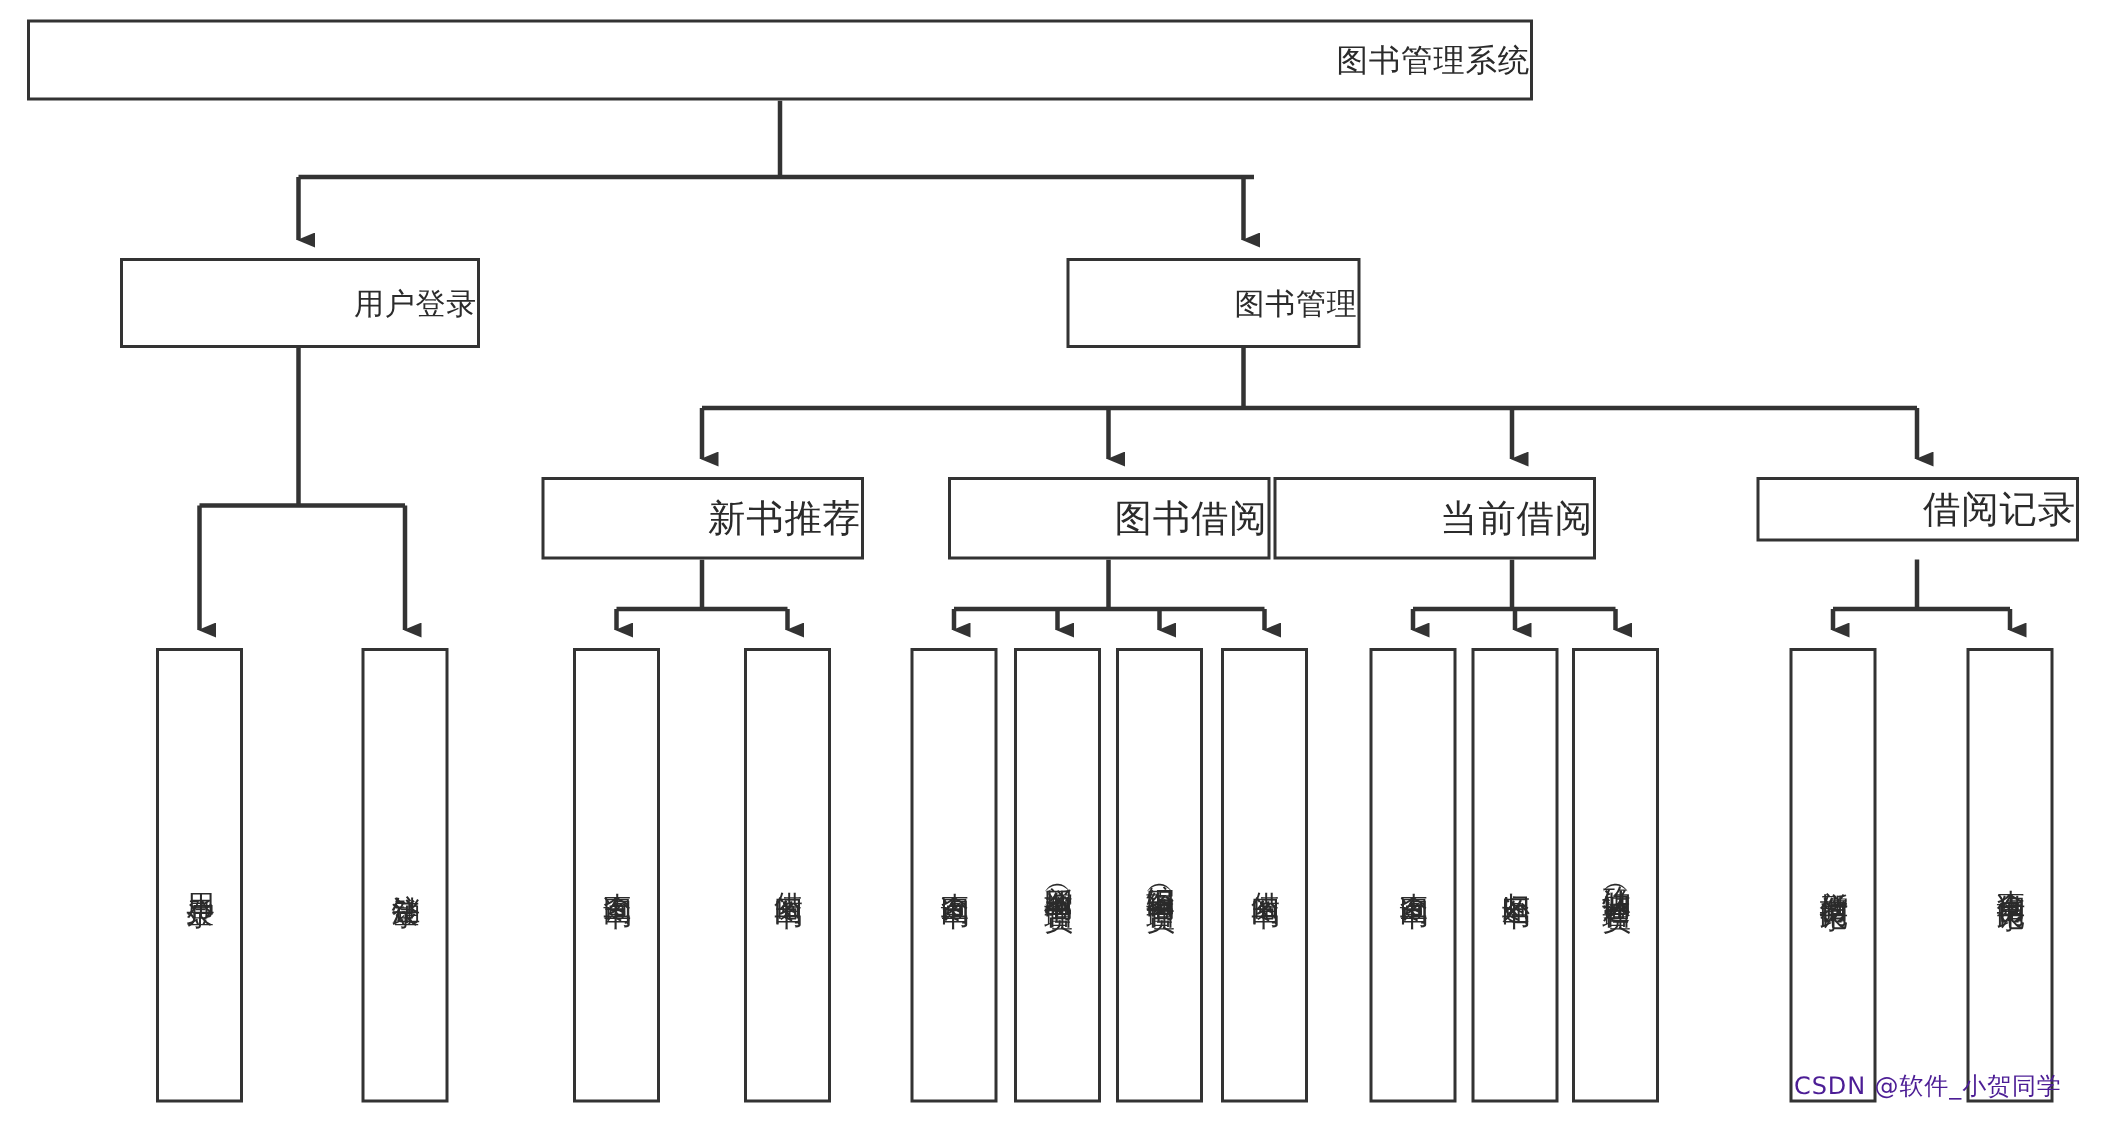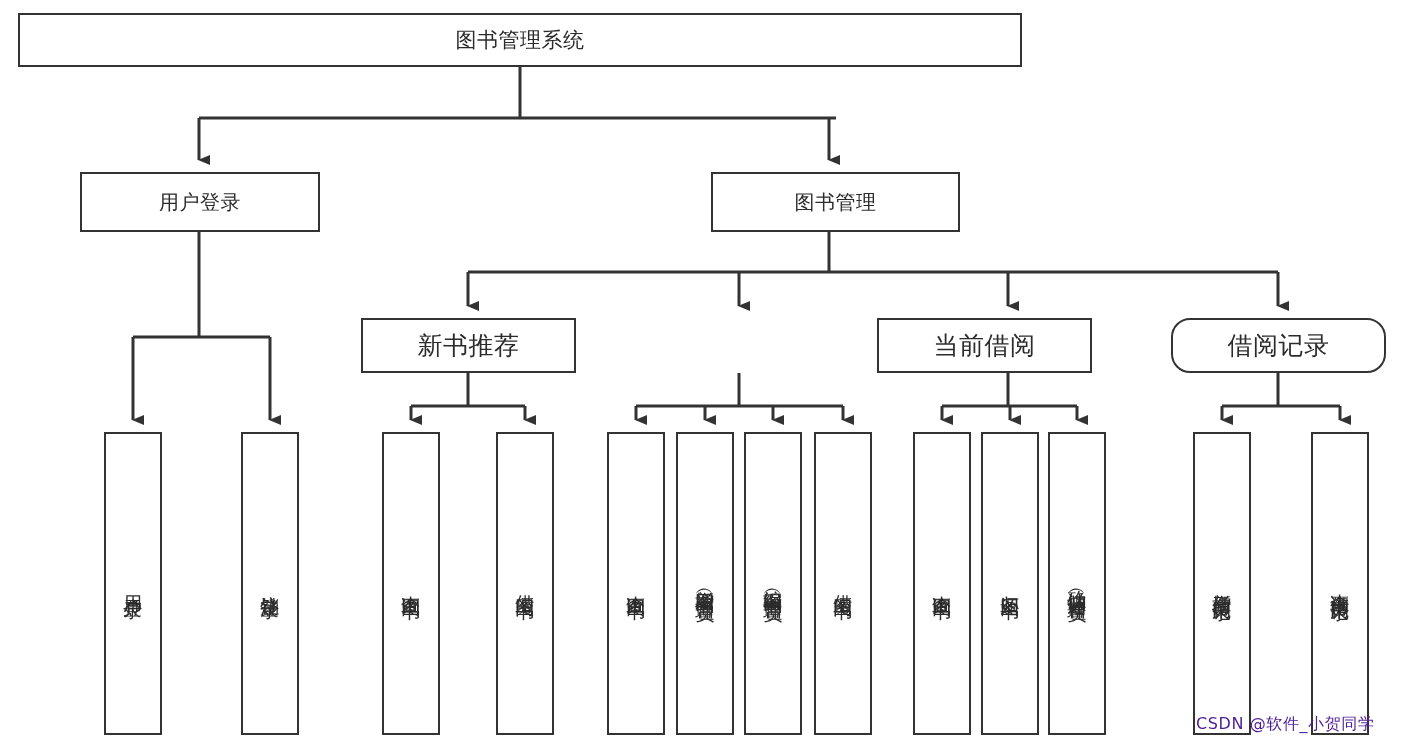--- a/index.html
+++ b/index.html
@@ -26,21 +26,21 @@
     height: 747px;
     pointer-events: none;
   }
   .node {
     position: absolute;
     box-sizing: border-box;
     border: 2px solid #333333;
     background: #ffffff;
     display: flex;
     align-items: center;
-    justify-content: center;
+    justify-content: flex-end;
     color: #2b2b2b;
     text-align: center;
   }
   .node.root {
     font-size: 21px;
     letter-spacing: 0.5px;
   }
   .node.level2 {
     font-size: 20px;
     letter-spacing: 0.5px;
@@ -127,31 +127,34 @@
     </g>
   </svg>
 
   <div class="node root" style="left:18px; top:13px; width:1004px; height:54px;">
     <span>图书管理系统</span>
   </div>
 
   <div class="node level2" style="left:80px; top:172px; width:240px; height:60px;">
     <span>用户登录</span>
   </div>
-  <div class="node level2" style="left:711px; top:172px; width:249px; height:60px;">
+  <div class="node level2" style="left:711px; top:172px; width:196px; height:60px;">
     <span>图书管理</span>
   </div>
 
   <div class="node level3" style="left:361px; top:318px; width:215px; height:55px;">
     <span>新书推荐</span>
   </div>
-  <div class="node level3" style="left:877px; top:318px; width:215px; height:55px;">
+  <div class="node level3" style="left:632px; top:318px; width:215px; height:55px;">
+    <span>图书借阅</span>
+  </div>
+  <div class="node level3" style="left:849px; top:318px; width:215px; height:55px;">
     <span>当前借阅</span>
   </div>
-  <div class="node level3" style="left:1171px; top:318px; width:215px; height:55px;border-radius:19px;">
+  <div class="node level3" style="left:1171px; top:318px; width:215px; height:43px;">
     <span>借阅记录</span>
   </div>
 
   <div class="node leaf" style="left:104px; top:432px; width:58px; height:303px;">
     <span class="vtext">用户登录</span>
   </div>
   <div class="node leaf" style="left:241px; top:432px; width:58px; height:303px;">
     <span class="vtext">注销登录</span>
   </div>
 

